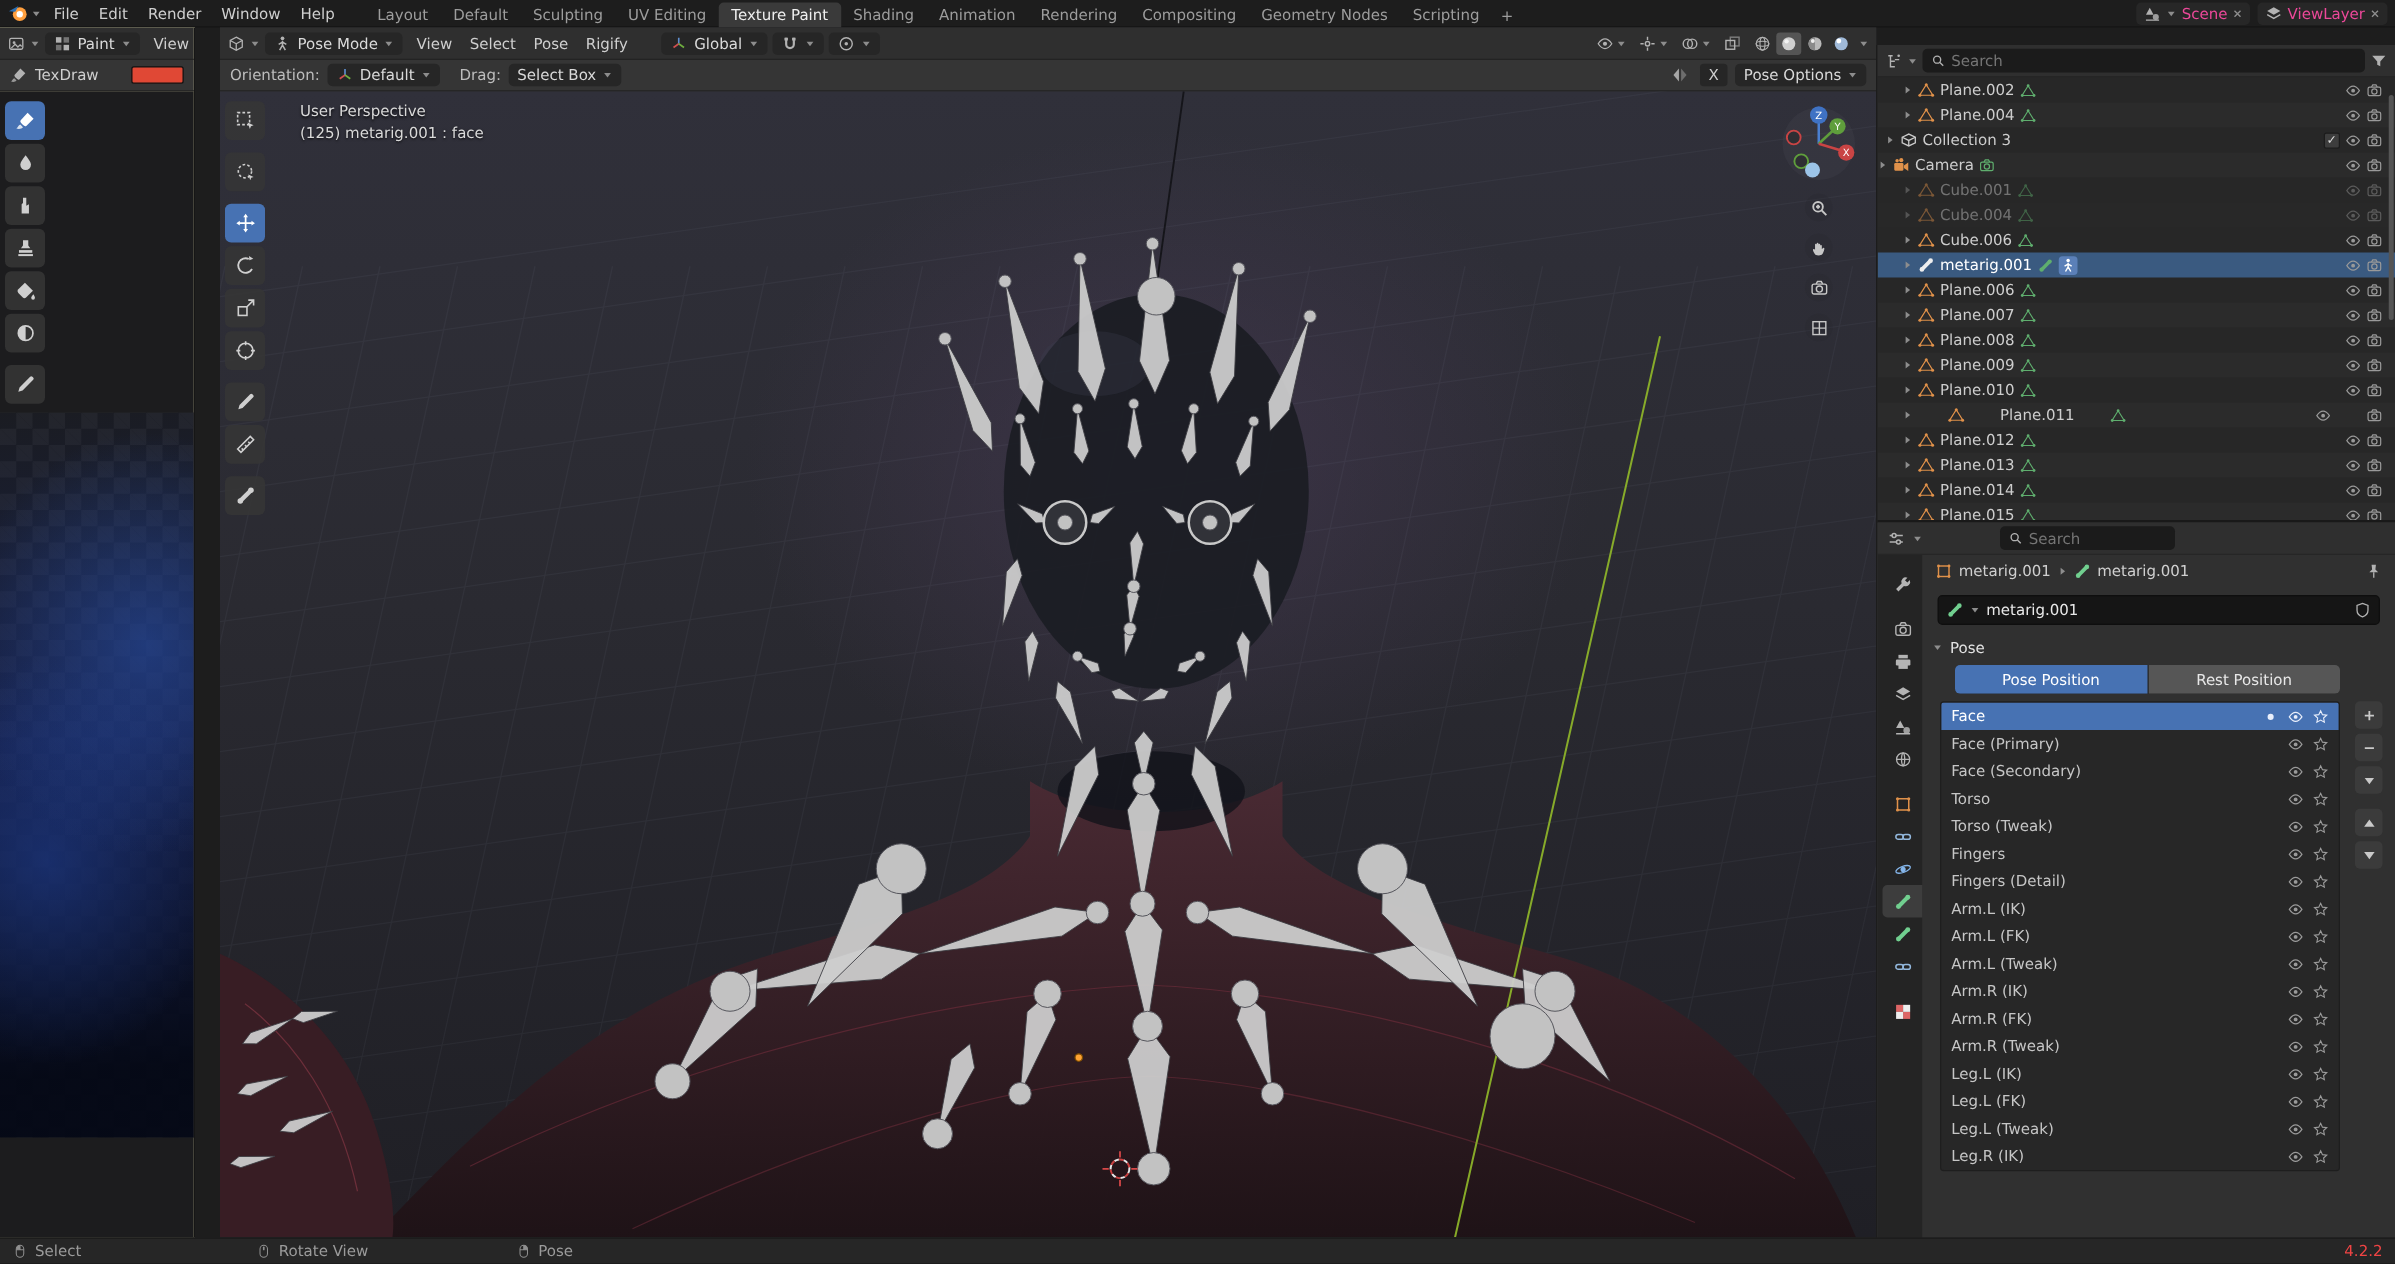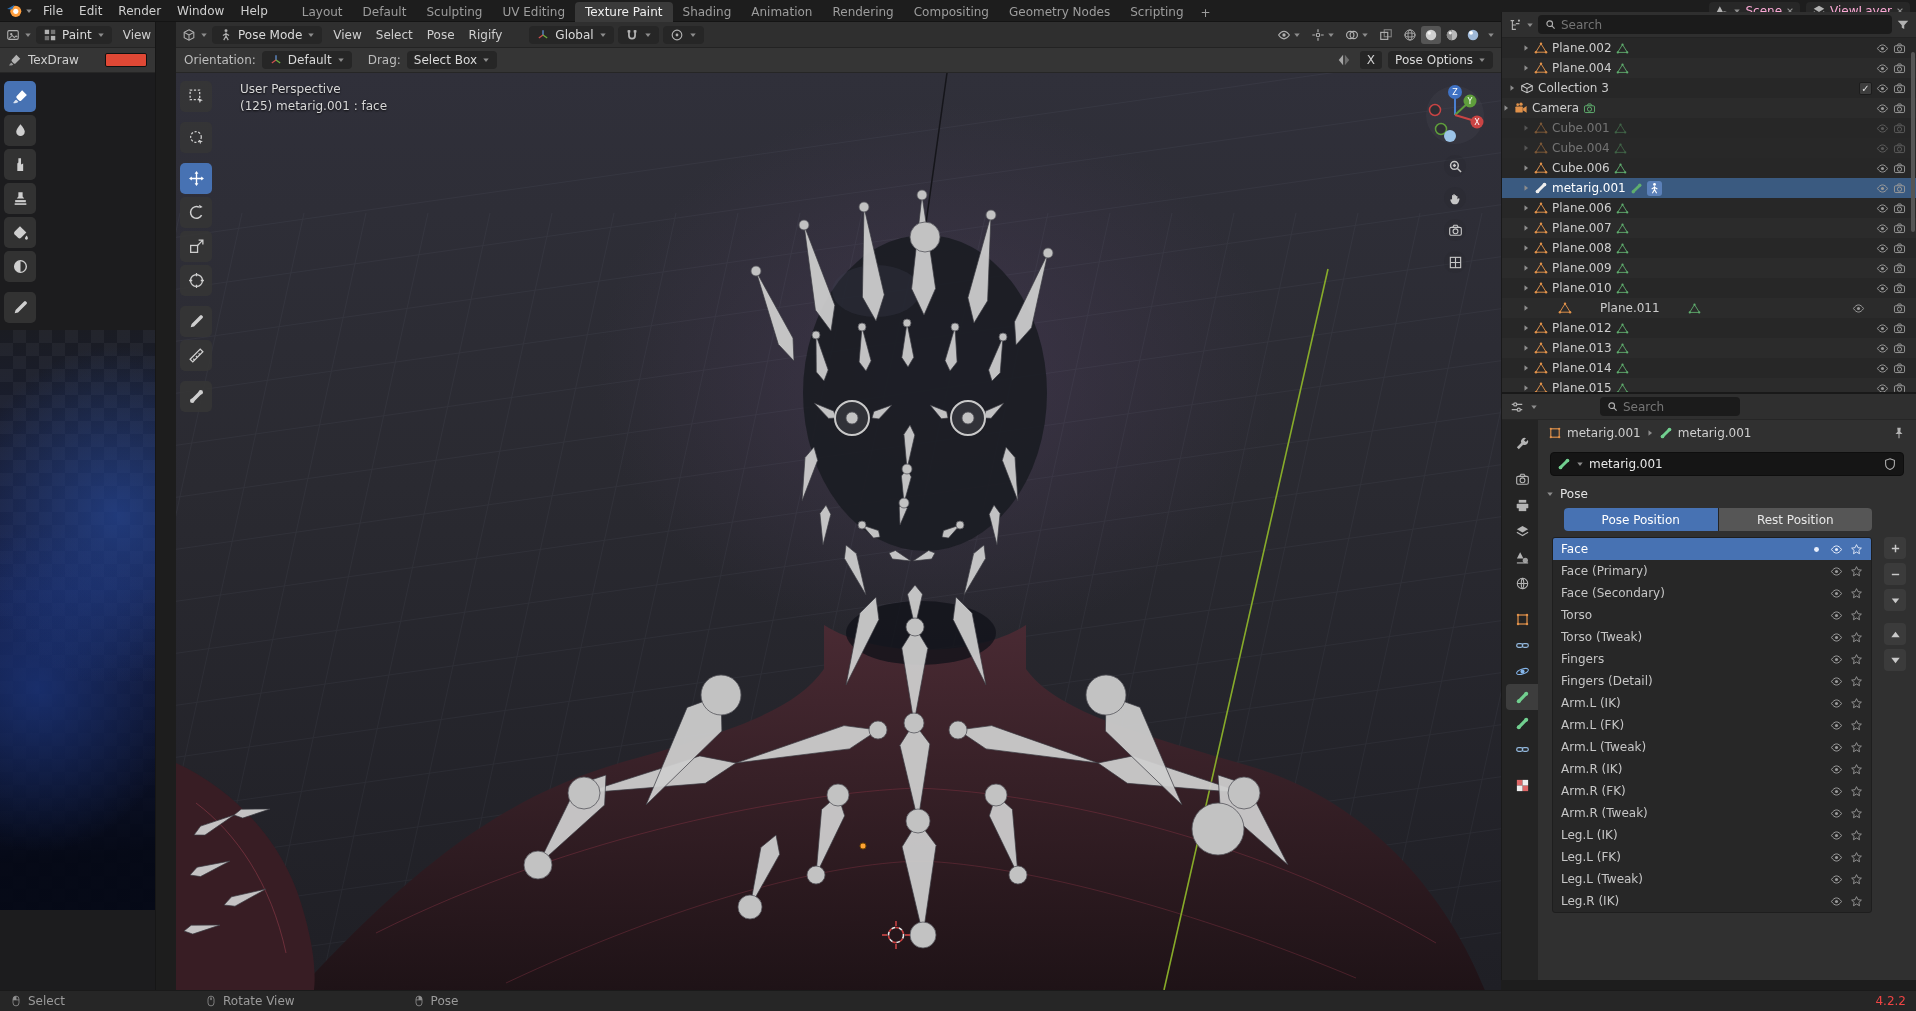--- a/index.html
+++ b/index.html
@@ -11,21 +11,21 @@
   .chev{width:8px;height:8px;color:#8d8d8d}
   .sp{flex:1}
   
   #topbar{position:absolute;left:0;top:0;width:100%;height:22px;background:#1d1d1d;display:flex;align-items:center;padding:0 6px;gap:2px;border-bottom:1px solid #141414}
   .menu-item{background: none;border:none;color:#cfcfcf;font:inherit;padding:2px 8px;border-radius:3px}
   #workspaces{display:flex;align-items:flex-end;margin-left:14px;height:22px}
   .ws-tab{background:none;border:none;color:#9d9d9d;font:inherit;padding:3px 10px;border-radius:4px 4px 0 0}
   .ws-tab.on{background:#3a3a3a;color:#efefef}
   .ws-add{color:#9d9d9d;padding:2px 7px;background:none;border:none;font:inherit}
   #topbar-right{margin-left:auto;display:flex;gap:6px;align-items:center}
-  .tb-pill{display:flex;align-items:center;gap:4px;background:#272727;border-radius:4px;padding:2px 6px;color:#f9a8d4}
+  .tb-pill{display:flex;align-items:center;gap:4px;background:#272727;border-radius:4px;padding:2px 6px;color:#ec4899}
   
   .hrow{display:flex;align-items:center;height:26px;background:#2f2f2f;border-bottom:1px solid #232323;padding:0 6px;gap:4px;white-space:nowrap;overflow:hidden}
   .trow{display:flex;align-items:center;height:25px;background:#353535;border-bottom:1px solid #262626;padding:0 8px;gap:6px;white-space:nowrap;overflow:hidden}
   .pill{display:inline-flex;align-items:center;gap:5px;background:#262626;border-radius:4px;padding:2px 7px;color:#dadada}
   .hmenu{background:none;border:none;color:#cfcfcf;font:inherit;padding:2px 7px;border-radius:3px}
   .iconbtn{display:inline-flex;align-items:center;gap:2px;padding:2px 3px;border-radius:3px}
   .iconbtn.on{background:#555}
   .lbl{color:#bdbdbd}
   
   #left-editor{position:absolute;left:0;top:22px;width:156px;height:968px;background:#fef9c3;border-right:1px solid #161616}
@@ -41,21 +41,21 @@
   
   #viewport{position:absolute;left:176px;top:22px;width:1325px;height:968px;background:#28282d}
   #vp-canvas{position:absolute;left:0;top:51px;width:1325px;height:917px;overflow:hidden}
   #vp-canvas svg.scene{position:absolute;inset:0}
   #vp-overlay-text{position:absolute;left:64px;top:8px;color:#d9d9d9;text-shadow:0 1px 2px rgba(0,0,0,.8);line-height:17px;pointer-events:none}
   #vp-nav{position:absolute;right:14px;top:8px;display:flex;flex-direction:column;align-items:center;gap:10px}
   #vp-nav .navbtn{width:22px;height:22px;display:flex;align-items:center;justify-content:center;color:#c6c6c6;background:rgba(40,40,46,.3);border-radius:50%}
   #vp-nav .navbtn .icon{width:15px;height:15px;color:inherit}
   #gizmo{width:64px;height:64px}
   
-  #right{position:absolute;left:1501px;top:12px;width:415px;height:968px;background:#2d2d2d;border-left:1px solid #191919}
+  #right{position:absolute;left:1501px;top:36px;width:415px;height:968px;background:#2d2d2d;border-left:1px solid #191919}
   #outliner{position:absolute;left:0;top:0;width:100%;height:382px;background:#272727;border-bottom:2px solid #191919;overflow:hidden}
   #outliner-rows{position:absolute;left:0;top:26px;right:0;bottom:0;overflow:hidden}
   .search{display:flex;align-items:center;gap:5px;background:#1b1b1b;border-radius:4px;padding:2px 7px;height:19px}
   .search input{background:transparent;border:none;outline:none;color:#a8a8a8;font:inherit;width:100%}
   .orow{display:flex;align-items:center;height:20px;gap:4px;padding-right:10px;color:#cdcdcd}
   .orow.alt{background:rgba(255,255,255,.02)}
   .orow.sel{background:#3a5a80;color:#fff}
   .orow.dim{opacity:.45}
   .oname{overflow:hidden;text-overflow:ellipsis}
   .orow .di{color:#5fae6e;width:13px;height:13px}

